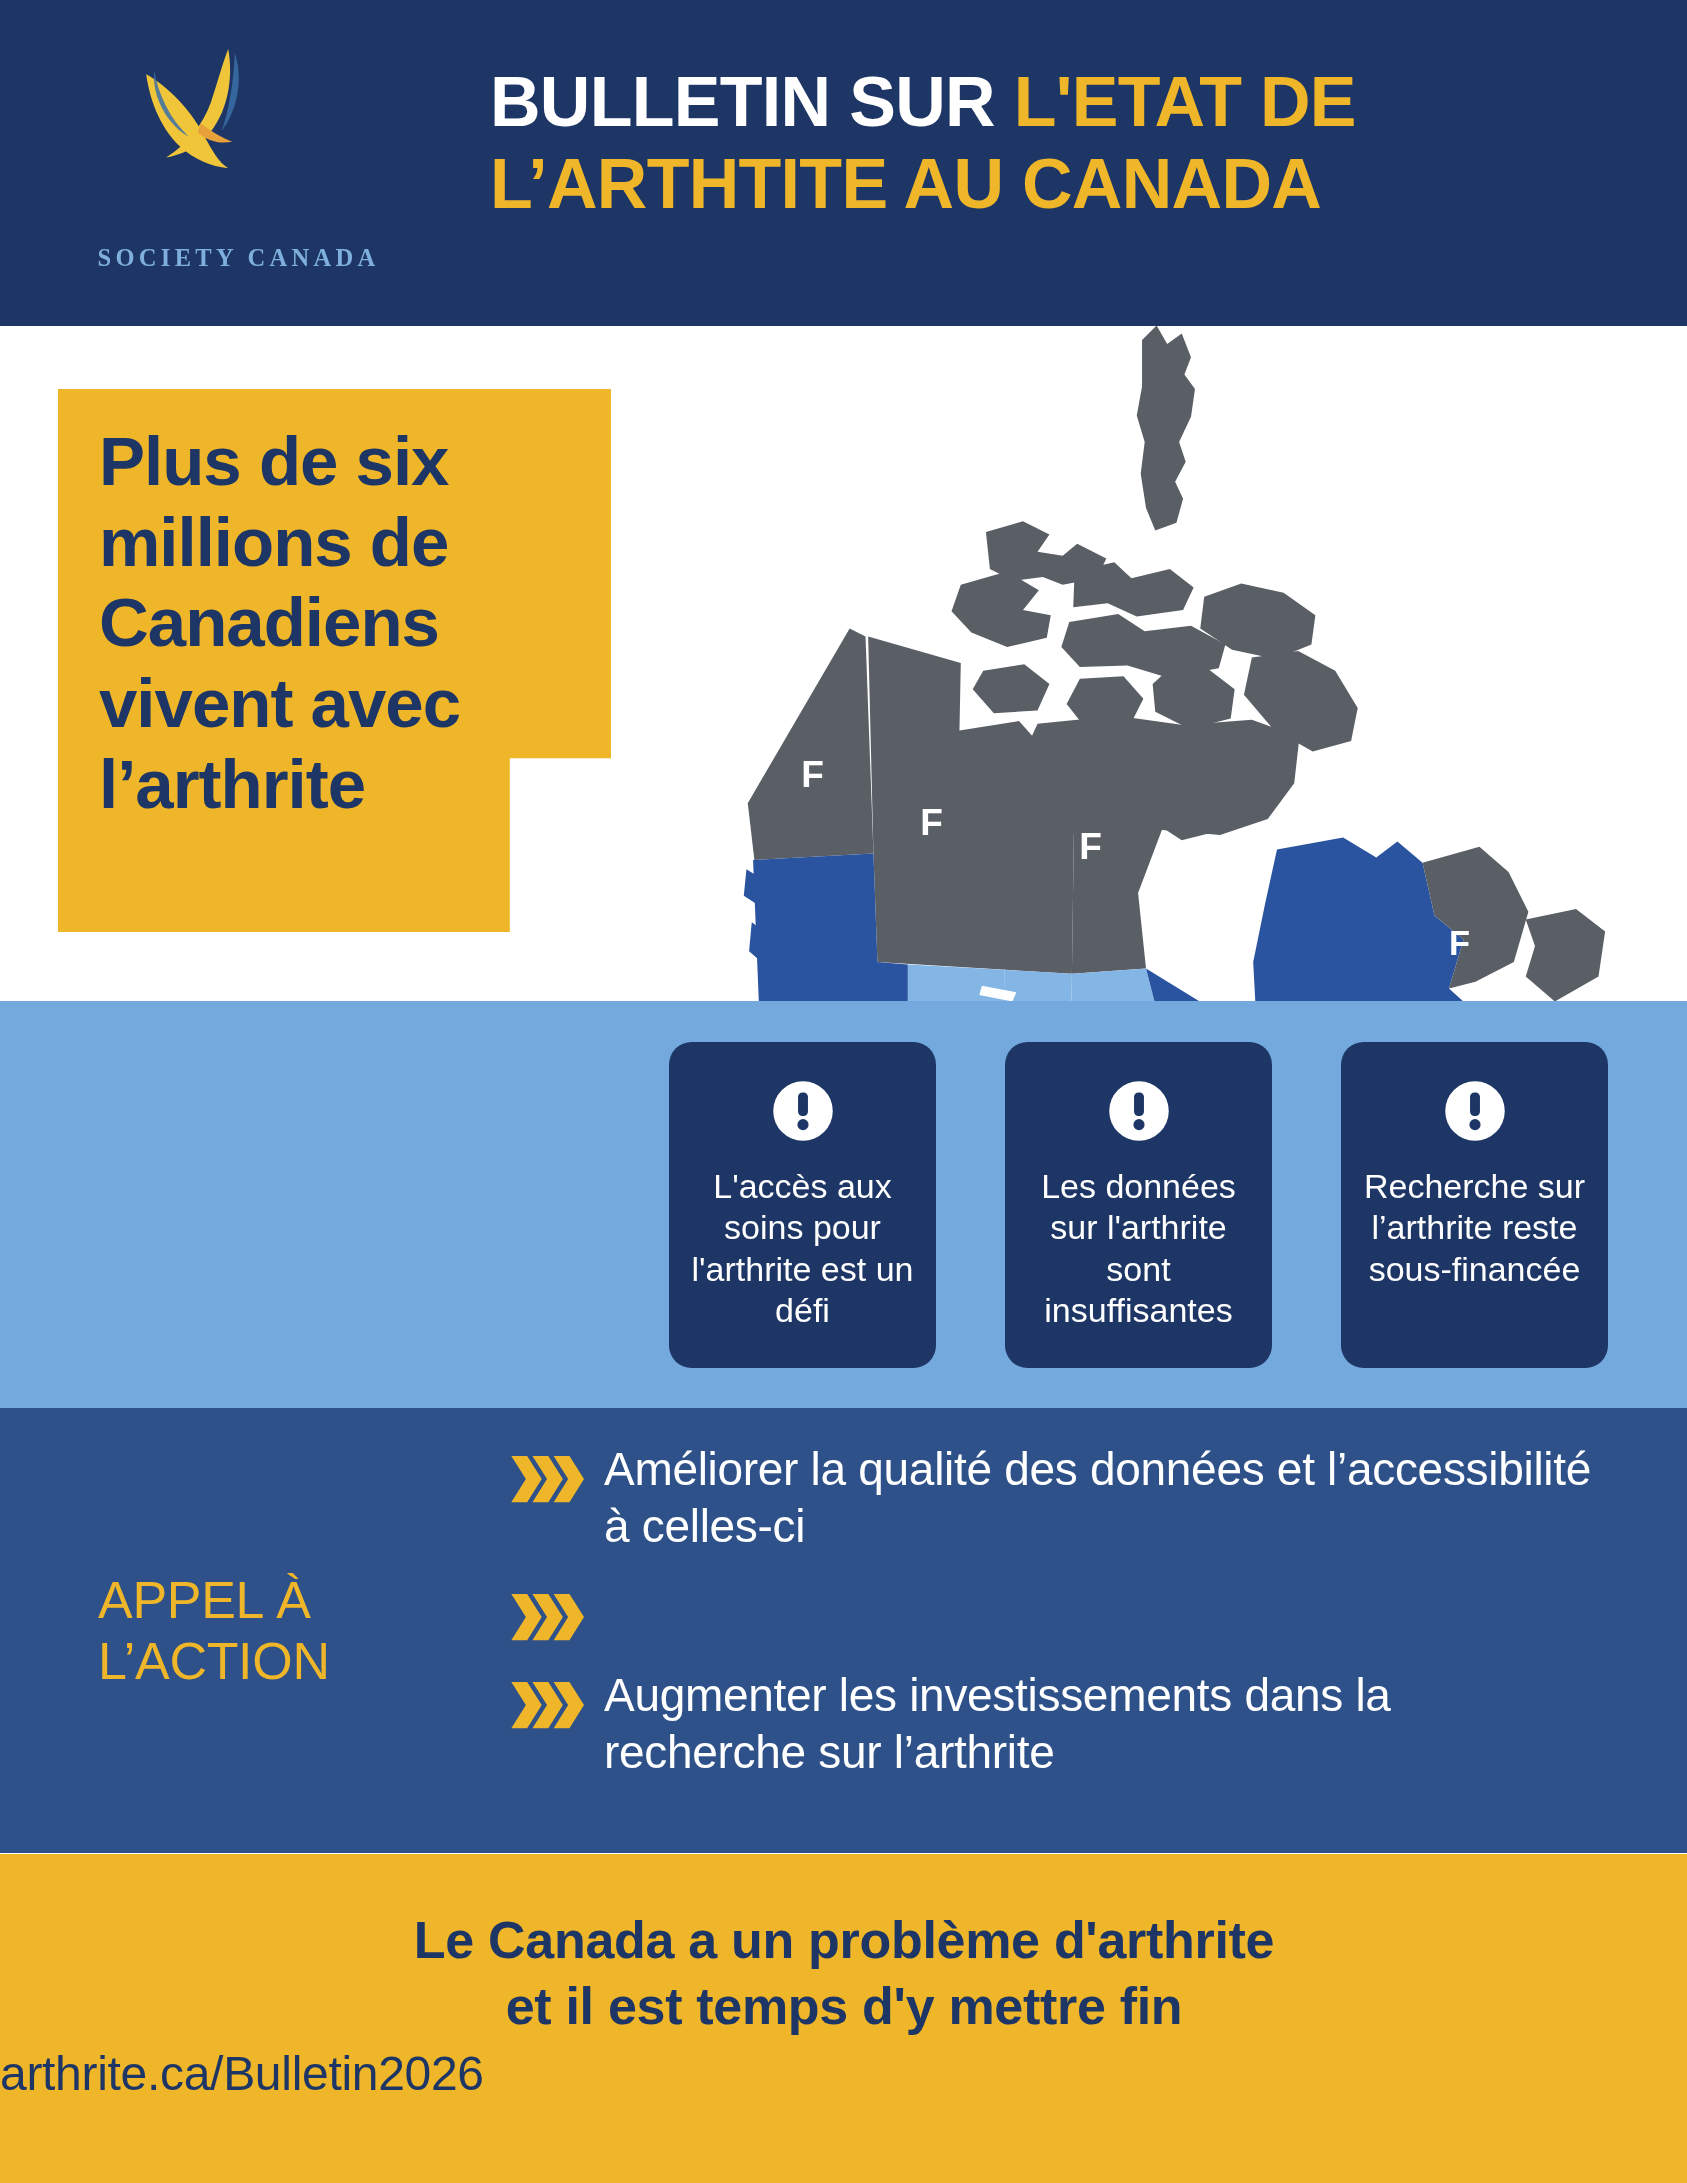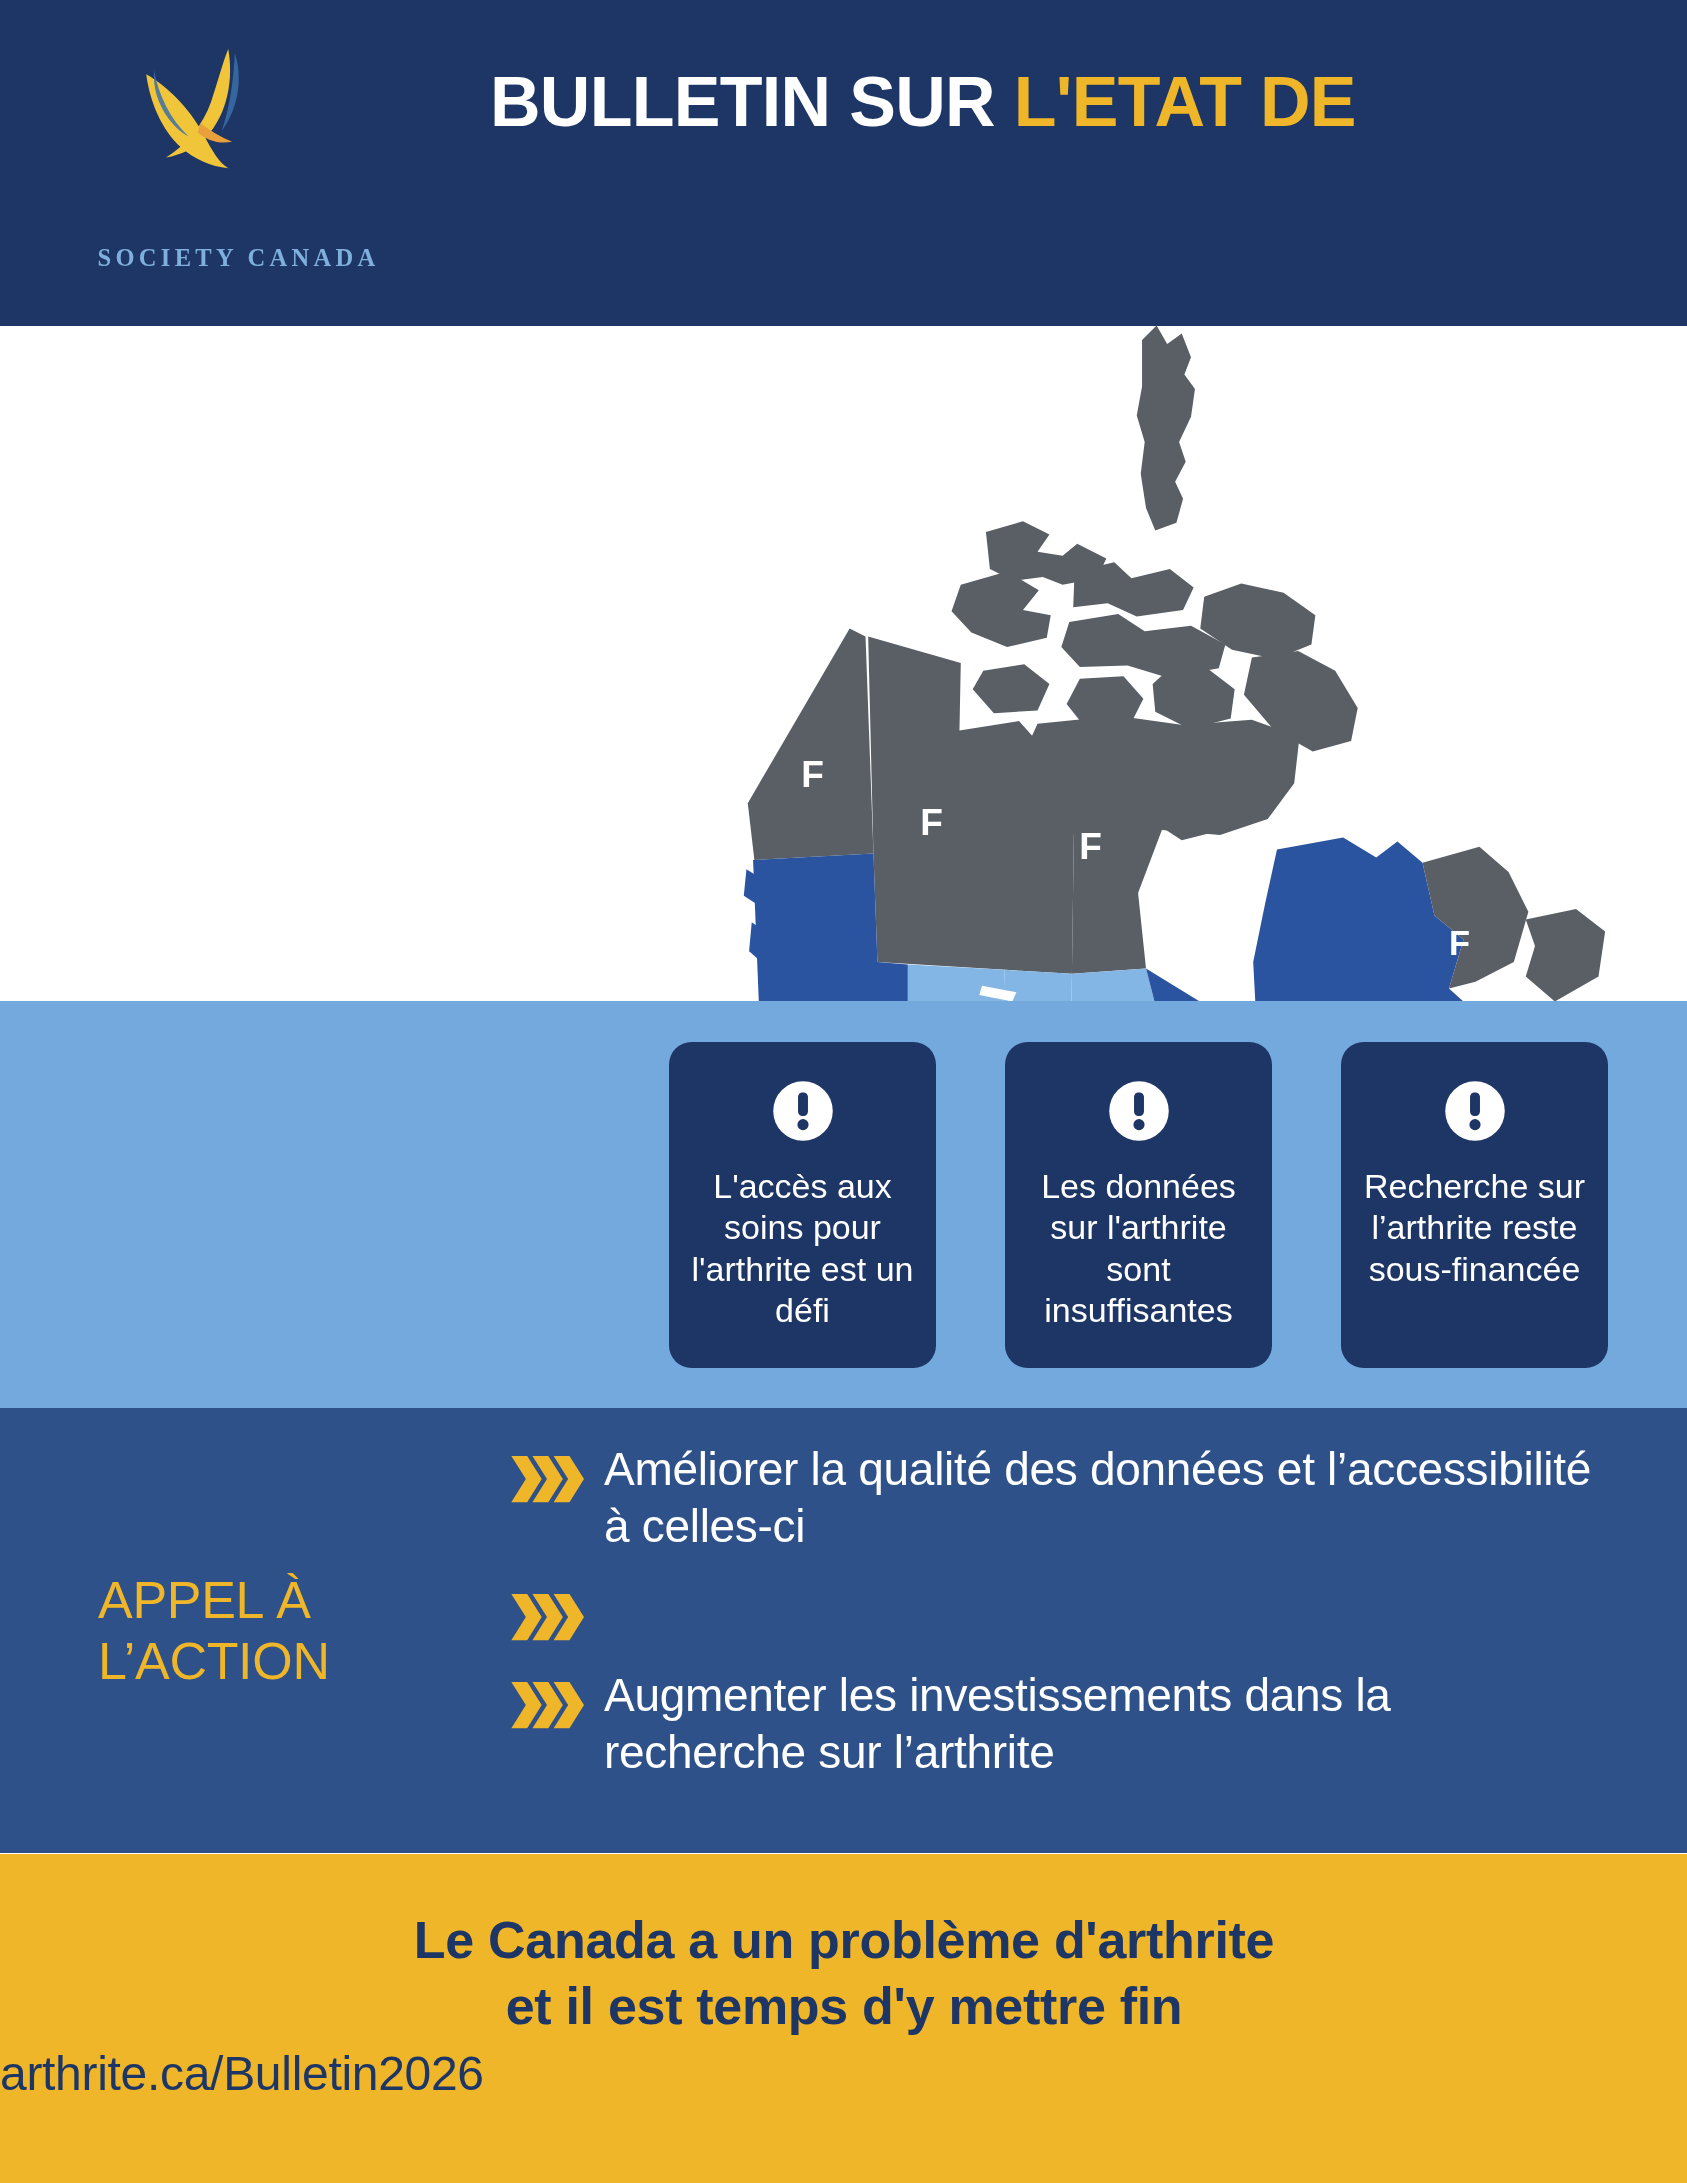--- a/index.html
+++ b/index.html
@@ -129,25 +129,29 @@
         <path d="M160 12 C172 48 166 96 140 130 C152 96 158 54 160 12 Z" fill="#3b6fa8" opacity="0.85"></path>
         <path d="M26 44 C58 62 92 96 112 134 C126 160 136 178 150 186 C124 184 98 172 78 154 C50 128 32 88 26 44 Z" fill="#f0c53a"></path>
         <path d="M38 38 C44 74 62 112 90 138 C68 126 50 102 42 76 C38 62 37 50 38 38 Z" fill="#3b6fa8" opacity="0.85"></path>
         <path d="M108 118 C124 130 140 140 156 146 C136 150 118 144 104 132 Z" fill="#e8a03a"></path>
       </svg>
       <div class="logo-sub">SOCIETY CANADA</div>
     </div>
 
     <div class="header-title">
       <span class="w">BULLETIN SUR </span><span class="y">L'ETAT DE</span><br>
+      <span class="y">L’ARTHTITE AU CANADA</span>
     </div>
   </div>
 
   <div class="hero">
 
+    <div class="yellow-callout">
+      <div class="yellow-callout-text">Plus de six millions de Canadiens vivent avec l’arthrite</div>
+    </div>
 
     <div class="map-wrap">
       <svg viewBox="0 0 1430 1060">
 
         <g>
           <path fill="#5a5f66" d="M706 60 l22 -22 16 28 22 -16 14 36 -10 26 16 22 -6 42 -18 38 10 30 -16 30 12 26 -10 36 -32 12 -14 -34 -8 -52 6 -48 -12 -40 8 -44 z"></path>
           <path fill="#5a5f66" d="M470 350 l56 -16 40 20 -18 26 38 6 22 -18 44 22 -14 30 -52 10 -30 -12 -44 6 -36 -18 z"></path>
           <path fill="#5a5f66" d="M432 430 l70 -20 48 28 -24 30 42 8 -6 34 -60 14 -54 -22 -30 -32 z"></path>
           <path fill="#5a5f66" d="M604 410 l60 -14 26 24 58 -14 36 28 -16 34 -70 10 -44 -20 -52 6 z"></path>
           <path fill="#5a5f66" d="M596 486 l74 -12 40 26 70 -8 52 28 -10 36 -78 14 -60 -18 -72 2 -28 -30 z"></path>

